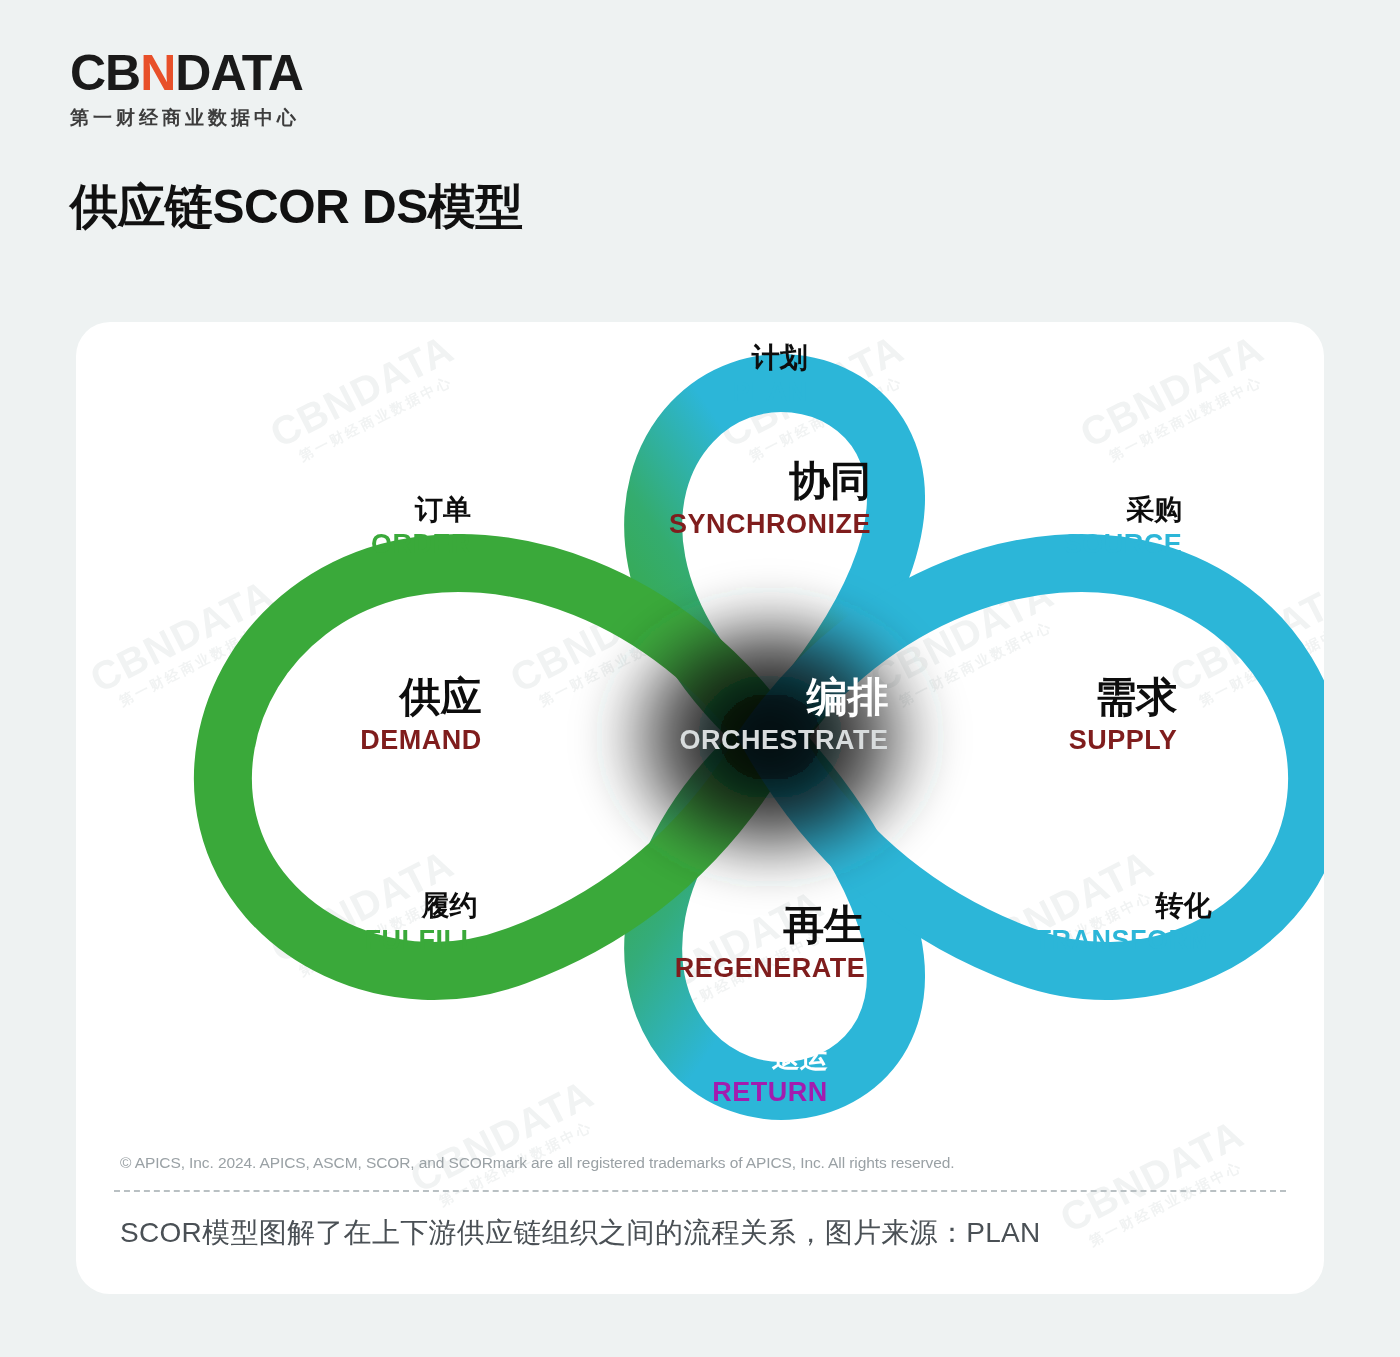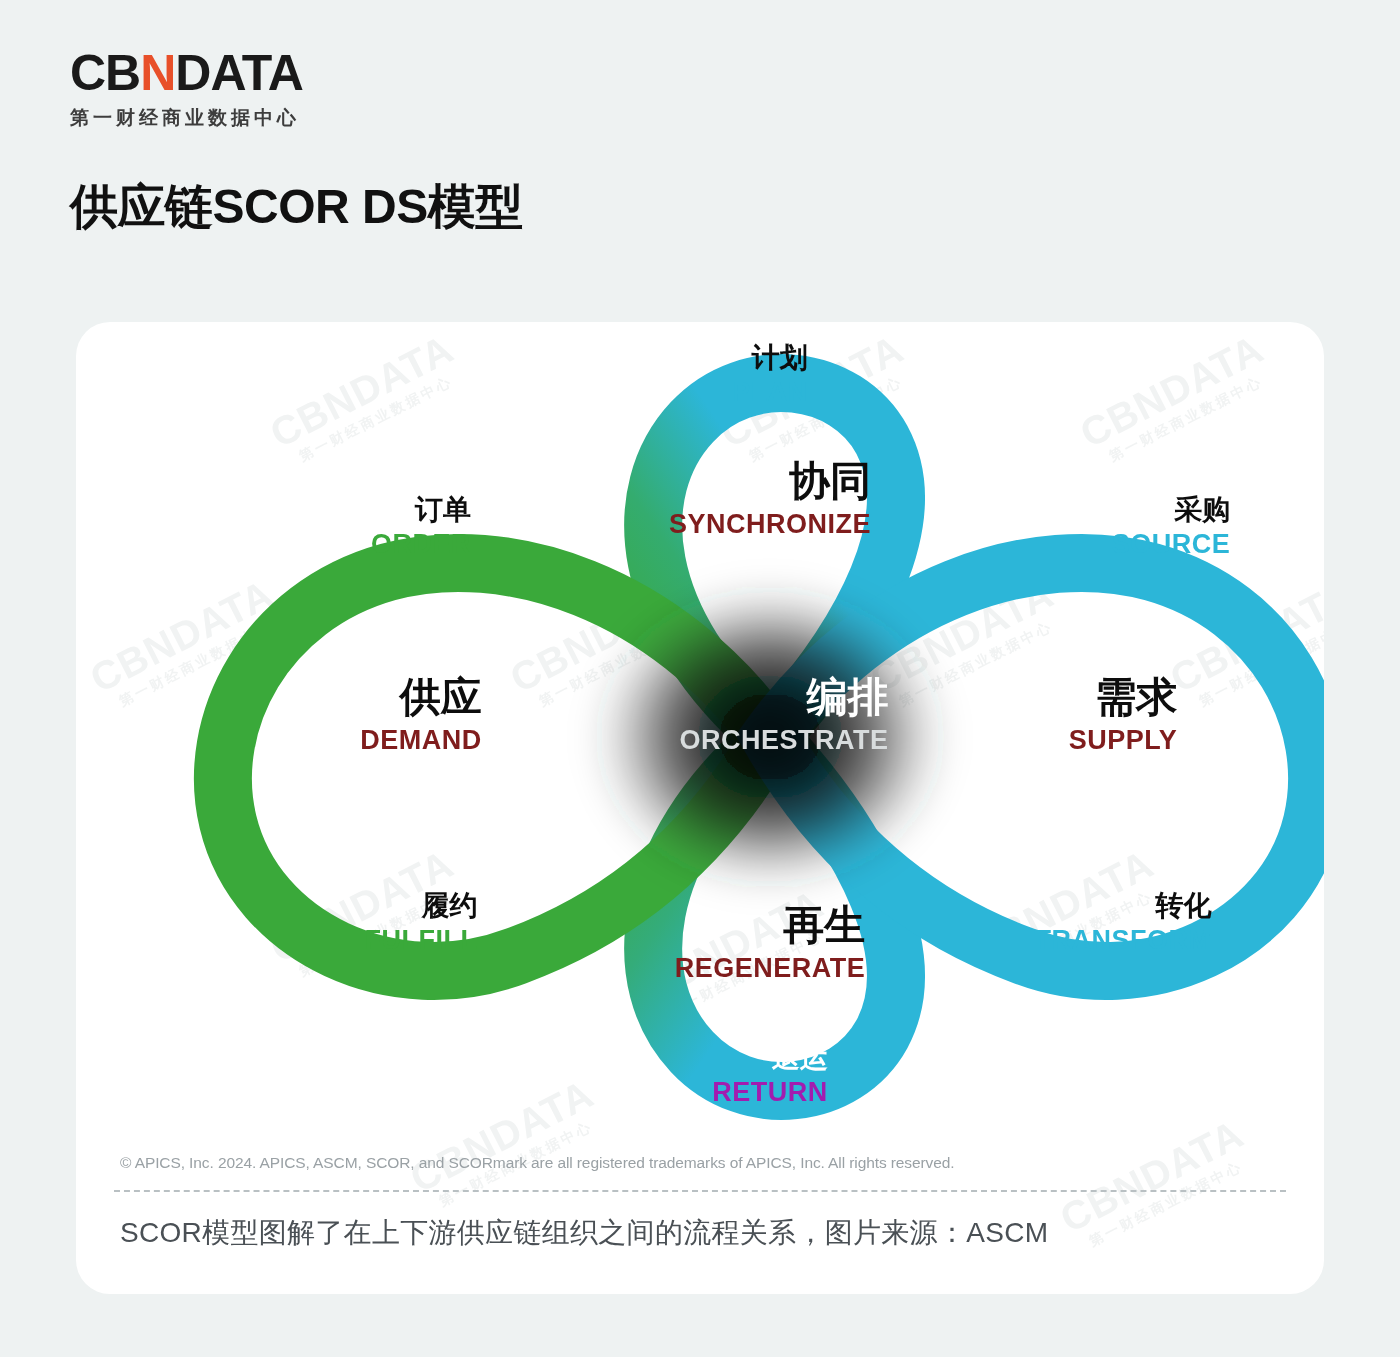--- a/index.html
+++ b/index.html
@@ -149,21 +149,21 @@
 
   .en-green { color: #3aa93a; }
   .en-cyan  { color: #2cb6d8; }
   .en-gray  { color: #6d7478; }
   .en-white { color: #a21caf; }
   .cn-white { color: #ffffff !important; }
 
   
   #lbl-plan        { left: 694px; top: 20px;  transform: translateX(-50%); }
   #lbl-order       { left: 345px; top: 172px; transform: translateX(-50%); }
-  #lbl-source      { left: 1047px;top: 172px; transform: translateX(-50%); margin-left: 48px; }
+  #lbl-source      { left: 1047px;top: 172px; transform: translateX(-50%); }
   #lbl-synchronize { left: 694px; top: 136px; transform: translateX(-50%); }
   #lbl-demand      { left: 345px; top: 352px; transform: translateX(-50%); }
   #lbl-supply      { left: 1047px;top: 352px; transform: translateX(-50%); }
   #lbl-orchestrate { left: 694px; top: 352px; transform: translateX(-50%); margin-left: 14px; }
   #lbl-fulfill     { left: 345px; top: 568px; transform: translateX(-50%); }
   #lbl-transform   { left: 1047px;top: 568px; transform: translateX(-50%); }
   #lbl-regenerate  { left: 694px; top: 580px; transform: translateX(-50%); }
   #lbl-return      { left: 694px; top: 720px; transform: translateX(-50%); }
 
   #lbl-orchestrate .cn { color: #ffffff; }
@@ -398,16 +398,16 @@
 
       <div class="lbl lbl-outer" id="lbl-return">
         <span class="cn cn-white">退运</span>
         <span class="en en-white">RETURN</span>
       </div>
 
     </div>
 
     <div class="copyright">© APICS, Inc. 2024. APICS, ASCM, SCOR, and SCORmark are all registered trademarks of APICS, Inc. All rights reserved.</div>
     <div class="divider"></div>
-    <div class="caption">SCOR模型图解了在上下游供应链组织之间的流程关系，图片来源：ASCM</div>
+    <div class="caption">SCOR模型图解了在上下游供应链组织之间的流程关系，图片来源：PLAN</div>
 
   </div>
 </div>
 
 </body></html>

